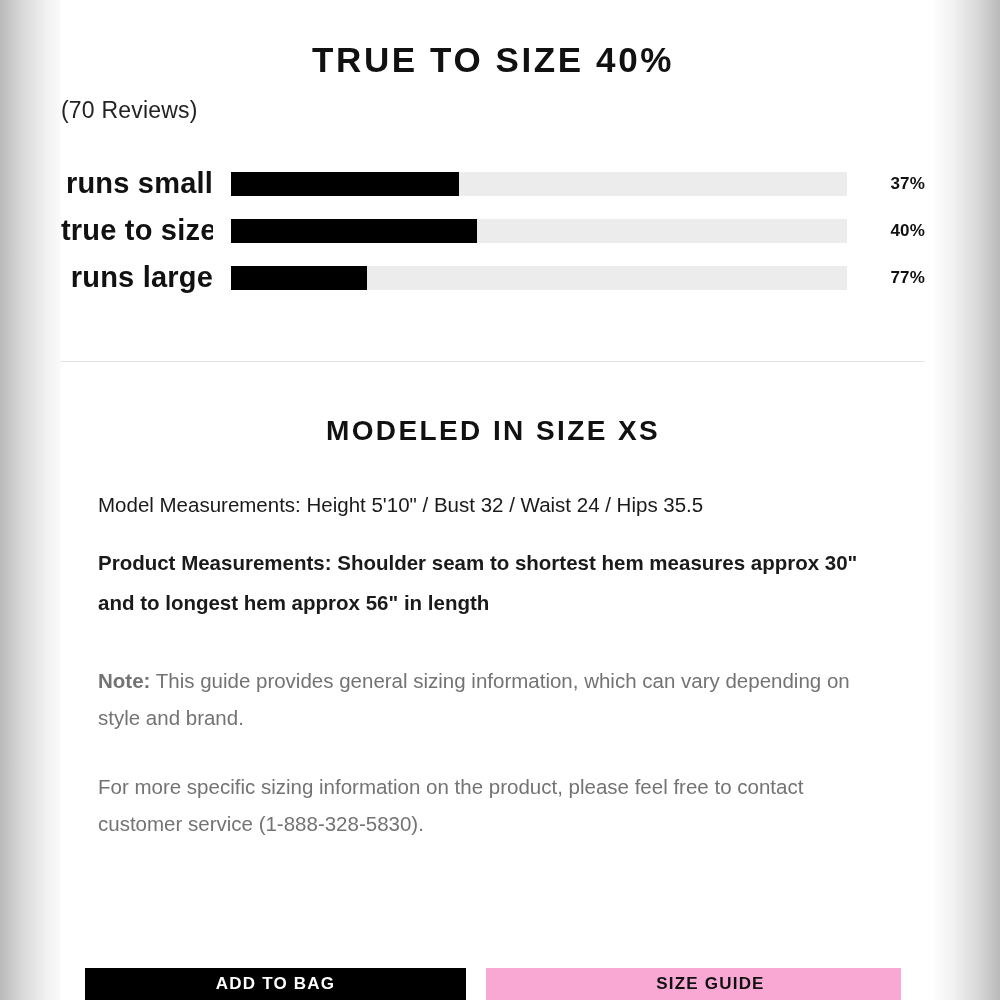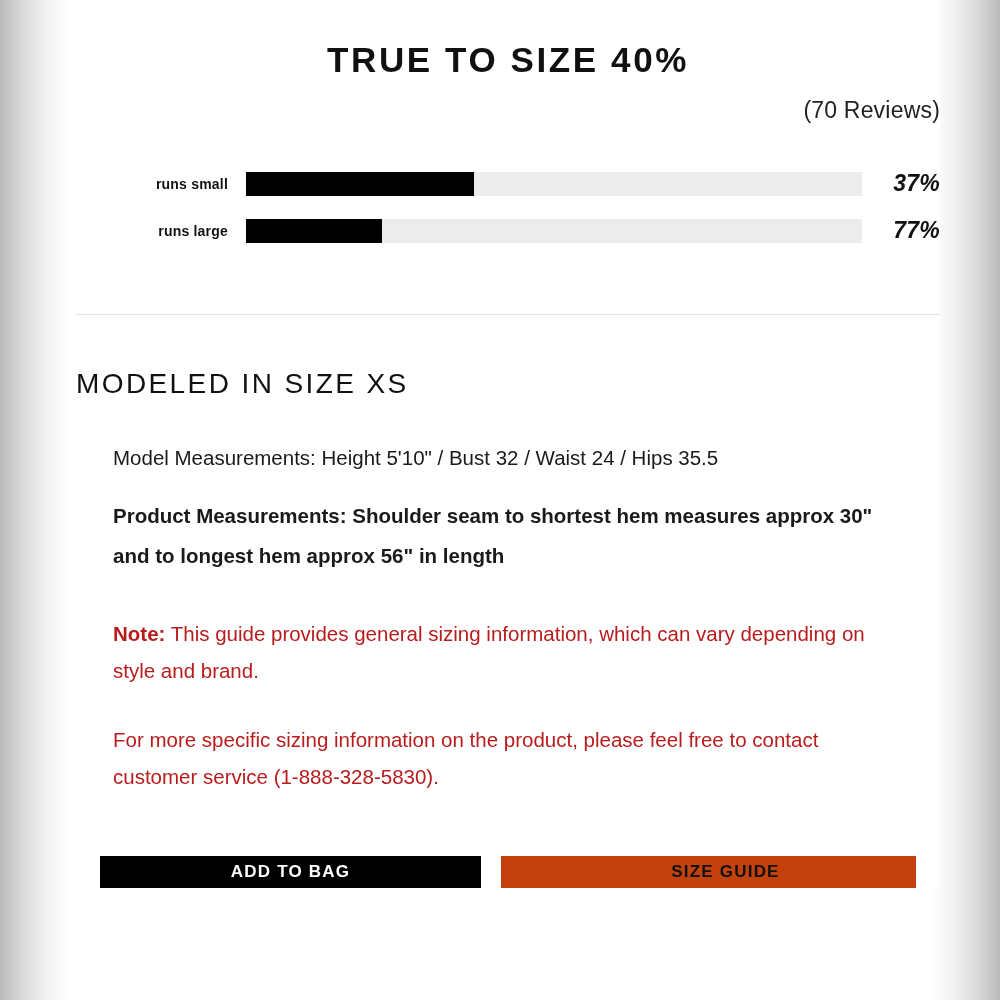--- a/index.html
+++ b/index.html
@@ -19,60 +19,60 @@
     position: relative;
     width: 1000px;
     height: 1000px;
     background: linear-gradient(90deg,
         #b9b9b9 0px, #d9d9d9 22px, #f2f2f2 48px, #ffffff 68px,
         #ffffff 932px, #f2f2f2 952px, #d9d9d9 978px, #b9b9b9 1000px);
     box-sizing: border-box;
   }
   .sheet {
     position: absolute;
-    left: 76px;
+    left: 61px;
     top: 0;
     width: 864px;
-    height: 888px;
+    height: 1000px;
     background: #ffffff;
   }
 
   
   .fit-section {
     padding-top: 40px;
   }
   .fit-title {
     text-align: center;
     font-size: 35px;
     font-weight: bold;
     letter-spacing: 2.6px;
     color: #111111;
     margin: 0;
     line-height: 1.15;
   }
   .fit-reviews {
-    text-align: right;
+    text-align: left;
     font-size: 23px;
     color: #222222;
     margin-top: 17px;
     letter-spacing: 0.2px;
   }
 
   .bars {
     margin-top: 36px;
   }
   .bar-row {
     display: flex;
     align-items: center;
     height: 47px;
   }
   .bar-label {
     width: 152px;
     text-align: right;
-    font-size: 14px;
+    font-size: 29px;
     font-weight: bold;
     color: #111111;
     letter-spacing: 0.2px;
     padding-right: 0px;
     box-sizing: border-box;
     white-space: nowrap;
     overflow: hidden;
   }
   .bar-track {
     position: relative;
@@ -84,39 +84,39 @@
   .bar-fill {
     position: absolute;
     left: 0;
     top: 0;
     bottom: 0;
     background: #000000;
   }
   .bar-pct {
     width: 62px;
     text-align: right;
-    font-size: 23px;
+    font-size: 17px;
     font-weight: bold;
     color: #111111;
     letter-spacing: 0.2px;
-    font-style: italic;
   }
 
   .divider {
     margin: 60px 0 0 0;
     border-top: 1px solid #e2e2e2;
   }
 
   
   .modeled-section {
     padding-top: 53px;
   }
   .modeled-title {
+    text-align: center;
     font-size: 28px;
-    font-weight: normal;
+    font-weight: bold;
     letter-spacing: 2.4px;
     color: #111111;
     margin: 0;
   }
   .measure-block {
     margin-top: 38px;
     padding: 0 37px;
   }
   .measure-line {
     font-size: 20.5px;
@@ -125,21 +125,21 @@
     margin: 0 0 18px 0;
   }
   .measure-line:last-child { margin-bottom: 0; font-weight: bold; }
   .note-block {
     margin-top: 40px;
     padding: 0 37px;
   }
   .note-line {
     font-size: 20.5px;
     line-height: 1.78;
-    color: #b91c1c;
+    color: #737373;
     margin: 0 0 33px 0;
   }
   .note-line b { font-weight: bold; }
 
   
   .btn-row {
     position: absolute;
     left: 0;
     right: 0;
     bottom: 0;
@@ -157,21 +157,21 @@
     font-size: 17px;
     letter-spacing: 1.2px;
     font-weight: bold;
     overflow: hidden;
   }
   .btn-primary {
     background: #000000;
     color: #ffffff;
   }
   .btn-secondary {
-    background: #c2410c;
+    background: #f9a8d4;
     color: #111111;
     padding-left: 34px;
   }
 </style>
 </head>
 <body>
 
 <div class="page">
   <div class="sheet">
 
@@ -182,20 +182,27 @@
       <div class="bars">
 
         <div class="bar-row">
           <div class="bar-label">runs small</div>
           <div class="bar-track">
             <div class="bar-fill" style="width: 37%;"></div>
           </div>
           <div class="bar-pct">37%</div>
         </div>
 
+        <div class="bar-row">
+          <div class="bar-label">true to size</div>
+          <div class="bar-track">
+            <div class="bar-fill" style="width: 40%;"></div>
+          </div>
+          <div class="bar-pct">40%</div>
+        </div>
 
         <div class="bar-row">
           <div class="bar-label">runs large</div>
           <div class="bar-track">
             <div class="bar-fill" style="width: 22%;"></div>
           </div>
           <div class="bar-pct">77%</div>
         </div>
 
       </div>

